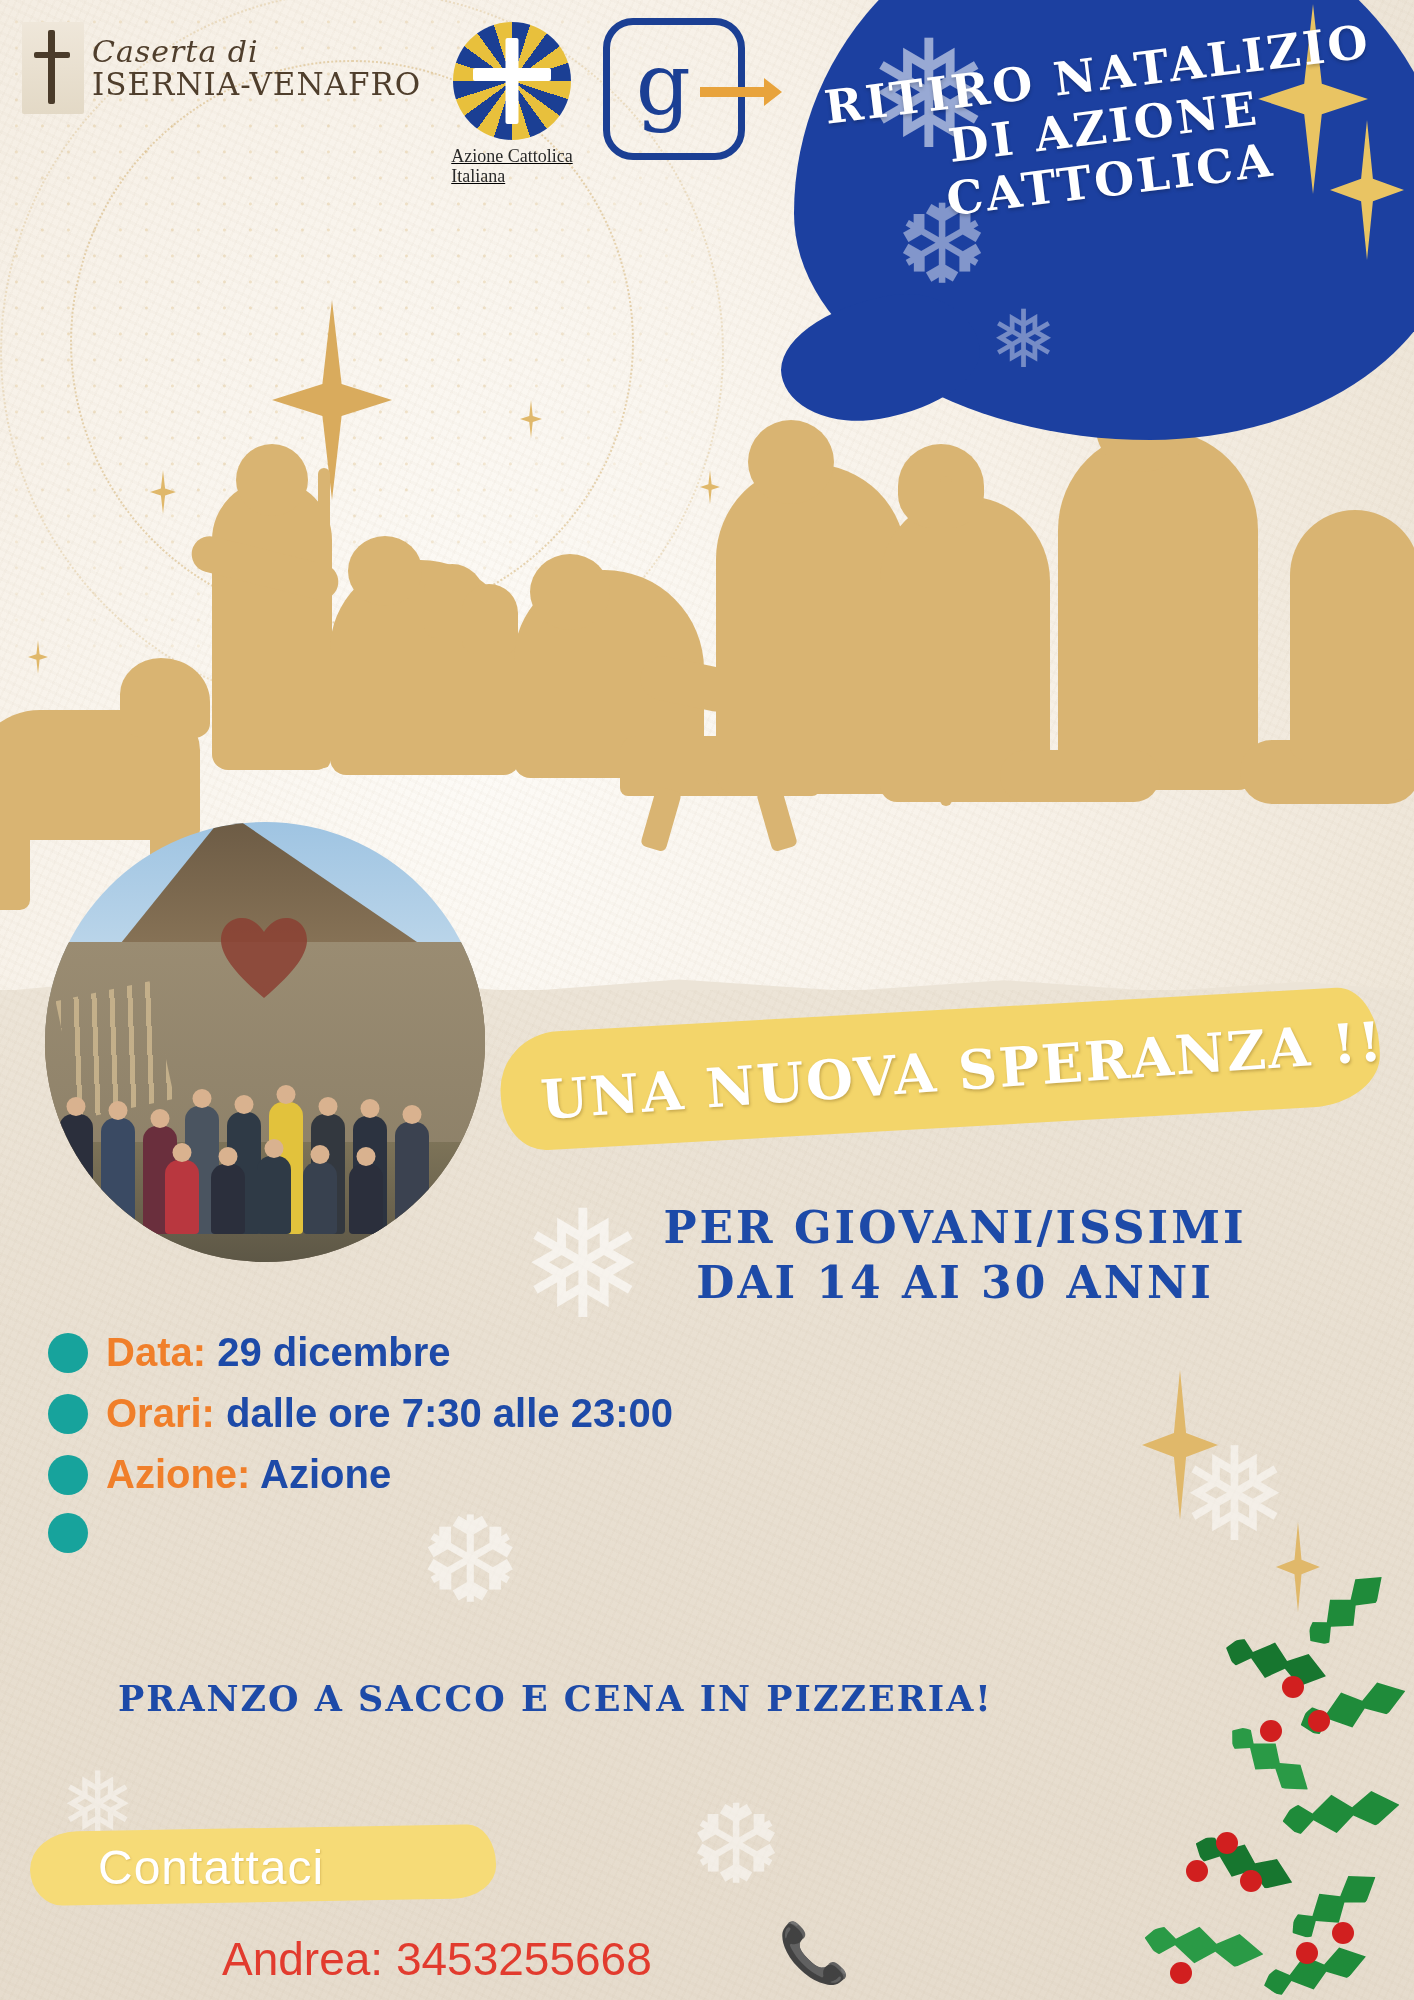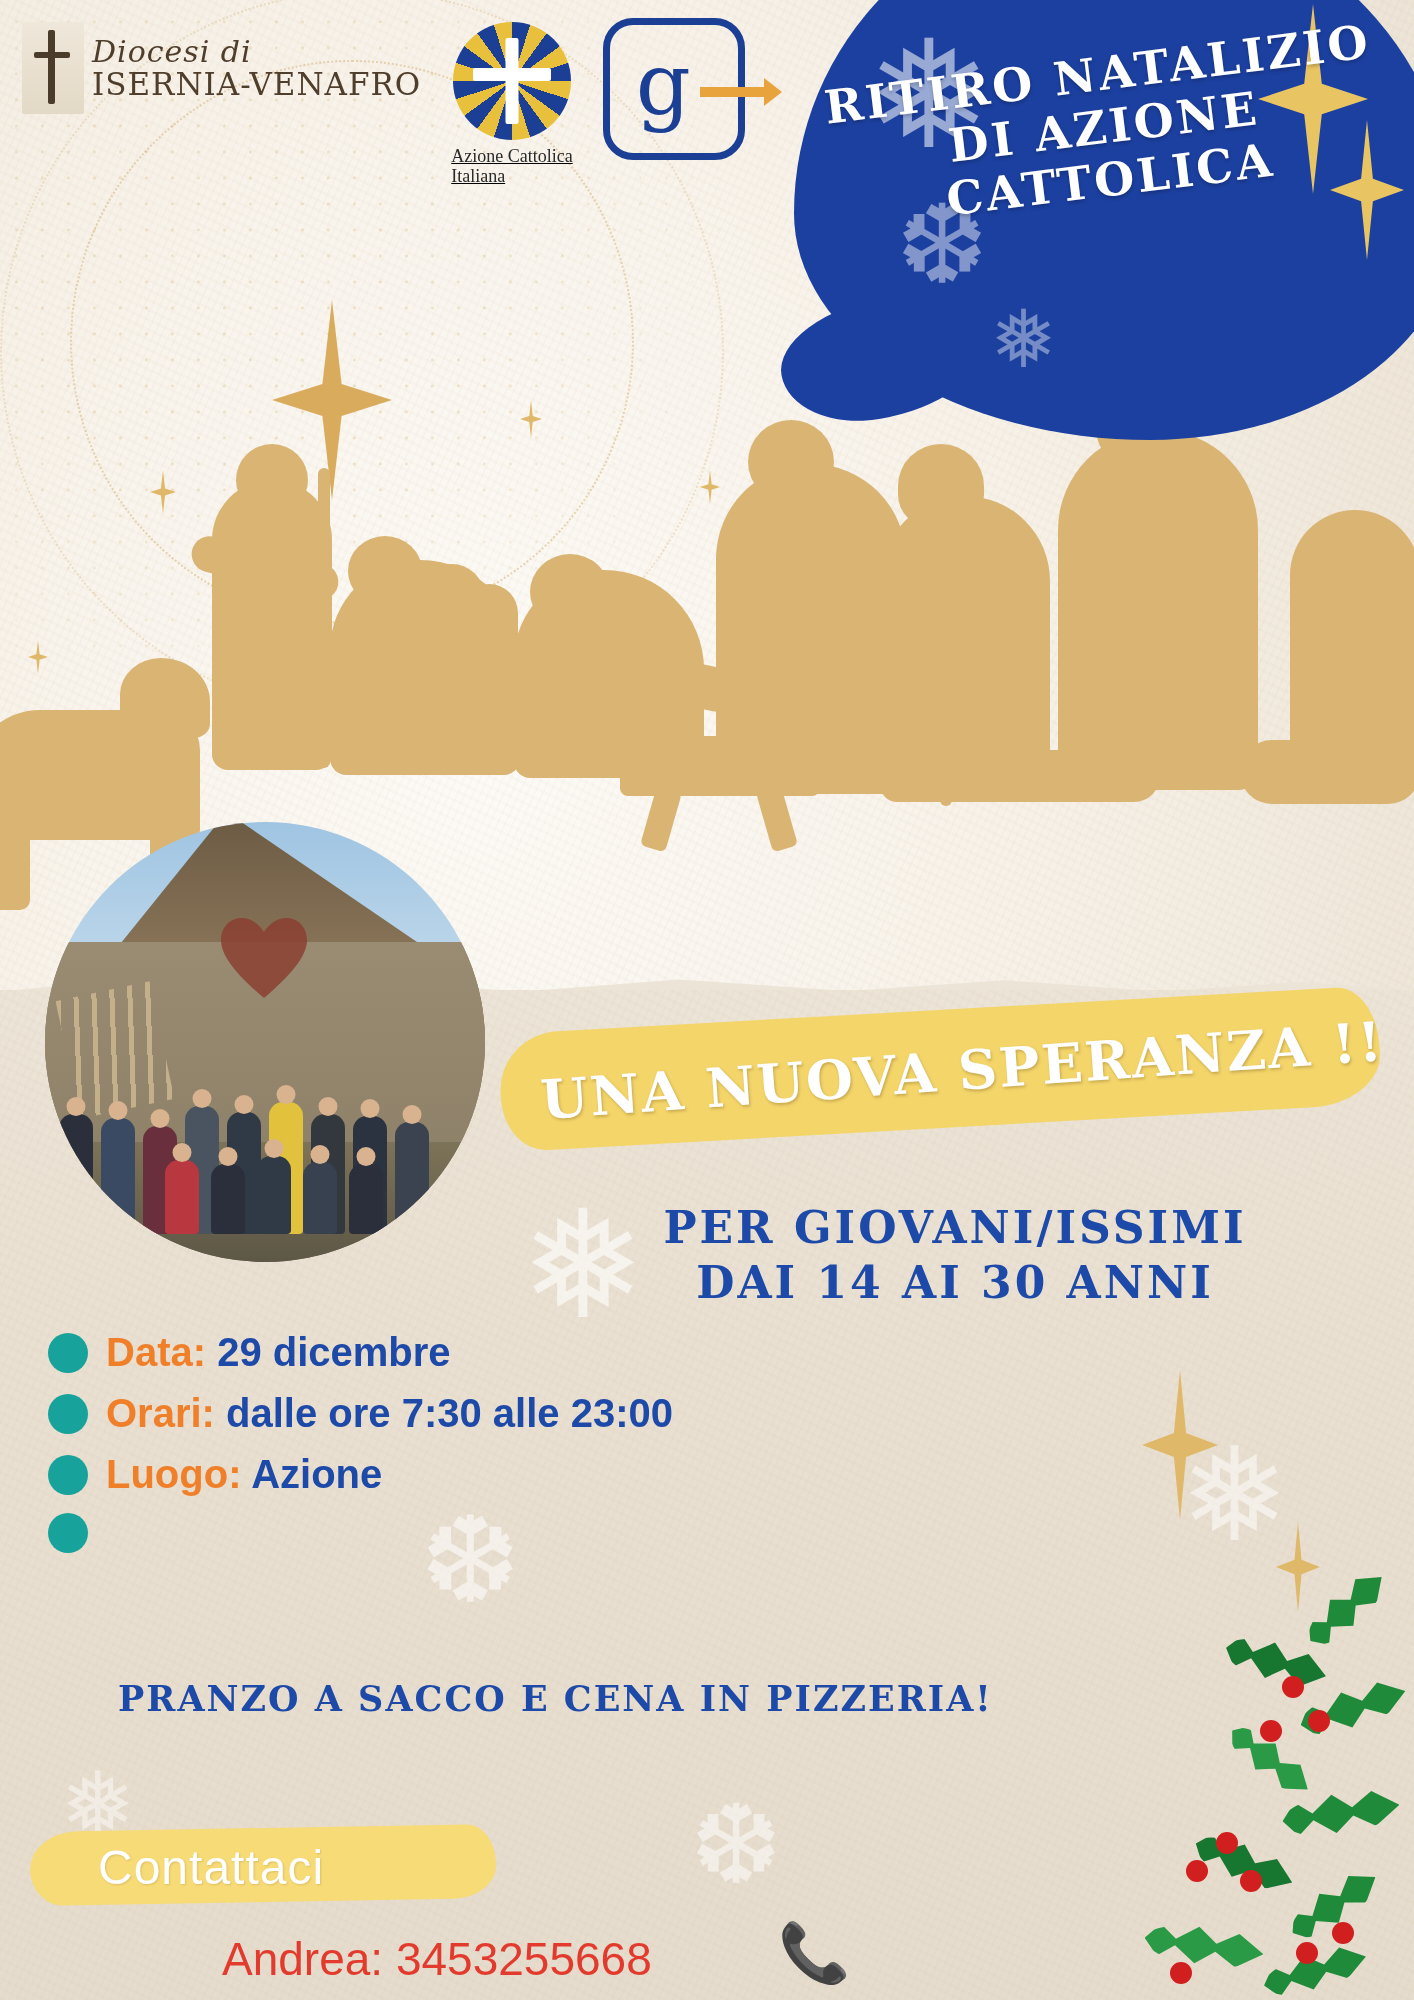--- a/index.html
+++ b/index.html
@@ -459,21 +459,21 @@
   <div class="snowflake" style="left:1180px; top:1430px; font-size:130px; color:rgba(255,255,255,0.5);">❅</div>
   <div class="snowflake" style="left:690px; top:1790px; font-size:110px; color:rgba(255,255,255,0.5);">❆</div>
   <div class="snowflake" style="left:60px; top:1760px; font-size:90px; color:rgba(255,255,255,0.45);">❅</div>
   <div class="star4 gold2" style="left:1142px; top:1370px; width:76px; height:150px;"></div>
   <div class="star4 gold2" style="left:1276px; top:1522px; width:44px; height:90px;"></div>
 
   <div class="logos">
     <div class="diocesi">
       <div class="diocesi-mark"></div>
       <div class="diocesi-text">
-        <div class="l1">Diocesi di</div>
+        <div class="l1">Caserta di</div>
         <div class="l2">ISERNIA-VENAFRO</div>
       </div>
     </div>
 
     <div class="aci">
       <div class="aci-badge"></div>
       <div class="aci-label">
         <div>Azione Cattolica</div>
         <div>Italiana</div>
       </div>
@@ -536,21 +536,21 @@
     <div class="det-row">
       <div class="bullet"></div>
       <div class="det-text">
         <span class="det-label">Orari:</span>
         <span>dalle ore 7:30 alle 23:00</span>
       </div>
     </div>
     <div class="det-row">
       <div class="bullet"></div>
       <div class="det-text">
-        <span class="det-label">Luogo:</span>
+        <span class="det-label">Azione:</span>
         <span>Azione</span>
       </div>
     </div>
     <div class="det-row">
       <div class="bullet"></div>
     </div>
   </div>
 
   <div class="note">
     <div>PRANZO A SACCO E CENA IN PIZZERIA!</div>

